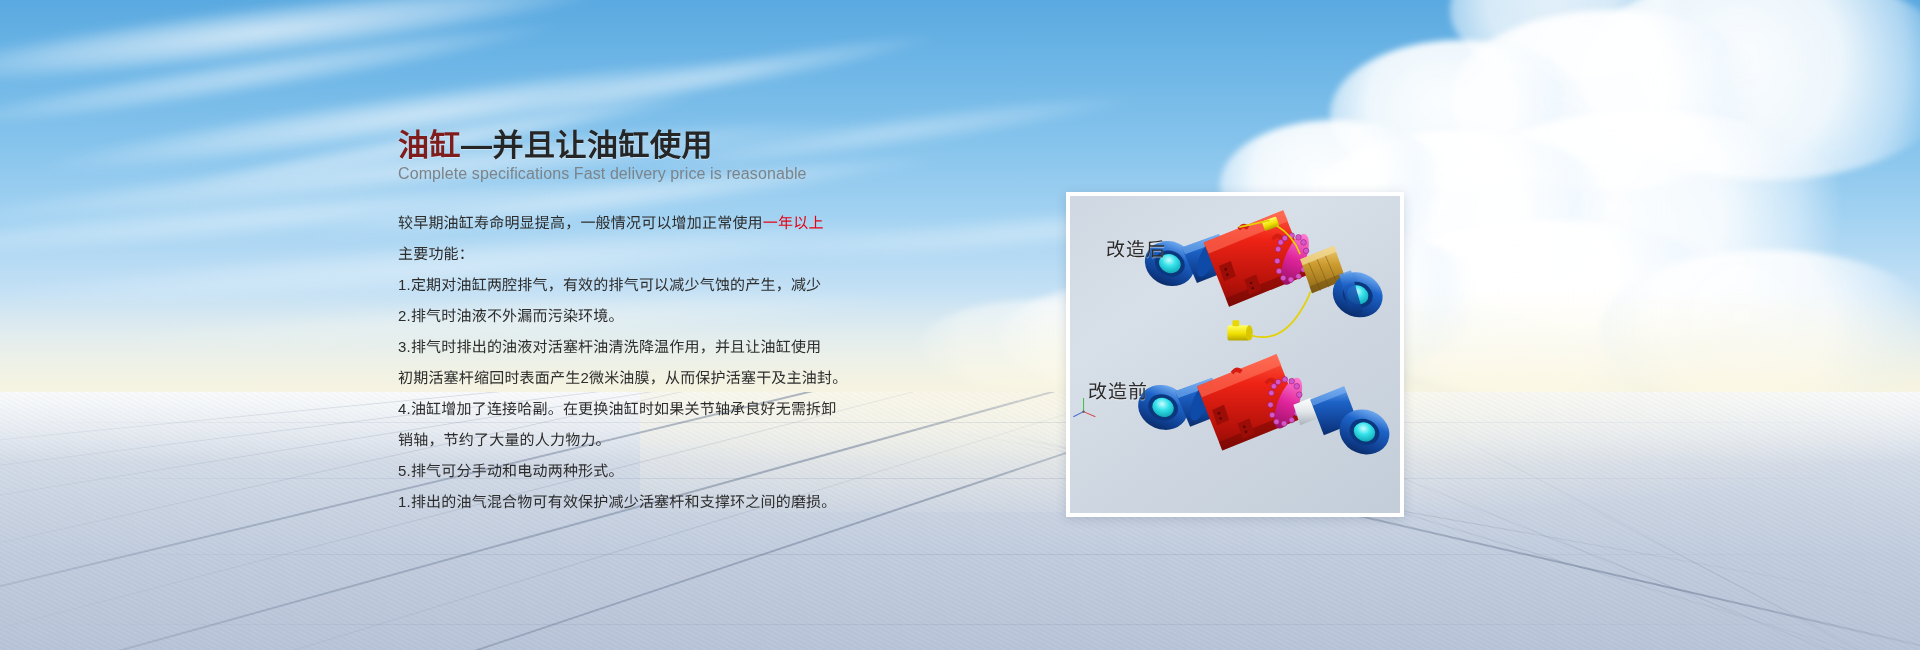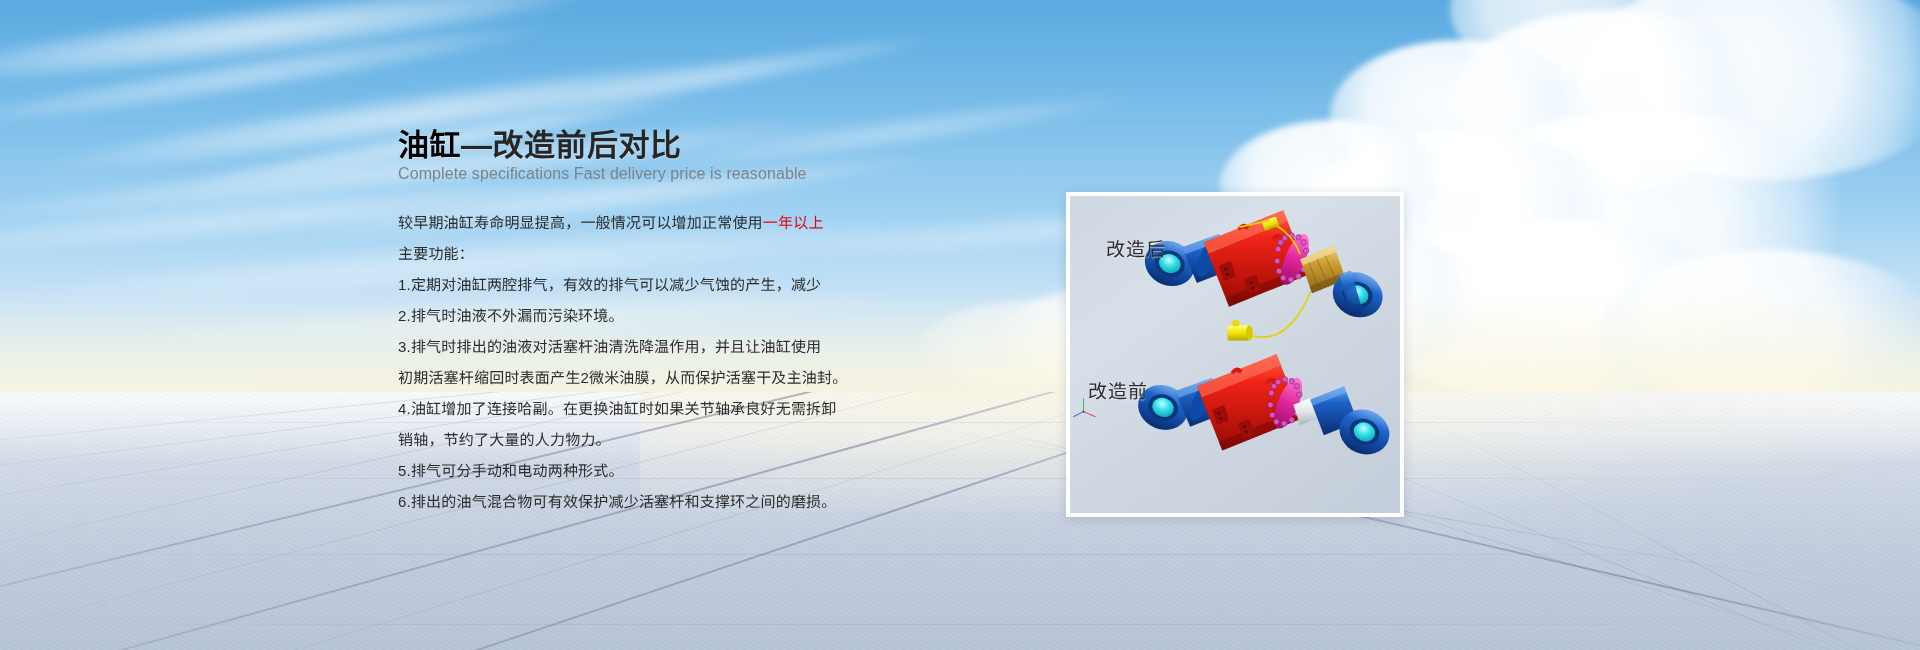--- a/index.html
+++ b/index.html
@@ -123,21 +123,21 @@
 
   
   .copy {
     position:absolute; left:398px; top:128px; width:560px;
   }
   .title {
     font-size:31px; font-weight:bold; letter-spacing:.5px;
     color:#262626; line-height:1.18; white-space:nowrap;
     text-shadow:0 1px 0 rgba(255,255,255,.35);
   }
-  .title .hl { color:#000000;text-align:center; }
+  .title .hl { color:#7f1d1d;text-align:center; }
   .subtitle {
     font-size:16px; color:#7d8489; letter-spacing:.1px; white-space:nowrap;
     font-family:"Liberation Sans","DejaVu Sans",sans-serif;
   }
   .body {
     margin-top:24px;
     font-size:15px; color:#2c2c2c; line-height:31px;
     letter-spacing:.2px; white-space:nowrap;
   }
   .body p { white-space:nowrap; }
@@ -222,34 +222,34 @@
     <div class="seam" style="left:1000px; top:40px;  width:1000px; transform:rotate(13deg);"></div>
     <div class="seam soft" style="left:1120px; top:34px;  width:900px;  transform:rotate(17deg);"></div>
     <div class="seam soft" style="left:1260px; top:28px;  width:800px;  transform:rotate(22deg);"></div>
     <div class="seam soft" style="left:1420px; top:24px;  width:700px;  transform:rotate(28deg);"></div>
 
     <div class="ground-grain"></div>
   </div>
 
   <div class="copy">
     <div class="title">
-      <span class="hl">油缸</span><span>—改造前后对比</span>
+      <span class="hl">油缸</span><span>—并且让油缸使用</span>
     </div>
     <div class="subtitle">Complete specifications Fast delivery price is reasonable</div>
     <div class="body" id="body-lines">
         <p><span>较早期油缸寿命明显提高，一般情况可以增加正常使用</span><span class="hl">一年以上</span></p>
         <p><span>主要功能：</span></p>
         <p><span>1.定期对油缸两腔排气，有效的排气可以减少气蚀的产生，减少</span></p>
         <p><span>2.排气时油液不外漏而污染环境。</span></p>
         <p><span>3.排气时排出的油液对活塞杆油清洗降温作用，并且让油缸使用</span></p>
         <p><span>初期活塞杆缩回时表面产生2微米油膜，从而保护活塞干及主油封。</span></p>
         <p><span>4.油缸增加了连接哈副。在更换油缸时如果关节轴承良好无需拆卸</span></p>
         <p><span>销轴，节约了大量的人力物力。</span></p>
         <p><span>5.排气可分手动和电动两种形式。</span></p>
-        <p><span>6.排出的油气混合物可有效保护减少活塞杆和支撑环之间的磨损。</span></p>
+        <p><span>1.排出的油气混合物可有效保护减少活塞杆和支撑环之间的磨损。</span></p>
       </div>
   </div>
 
   <div class="panel">
     <svg class="panel-svg" viewBox="0 0 390 325">
       <defs>
         <linearGradient id="gRed" x1="0" y1="0" x2="0" y2="1">
           <stop offset="0%" stop-color="#ff5a42"></stop>
           <stop offset="30%" stop-color="#ee2316"></stop>
           <stop offset="75%" stop-color="#b8120a"></stop>

